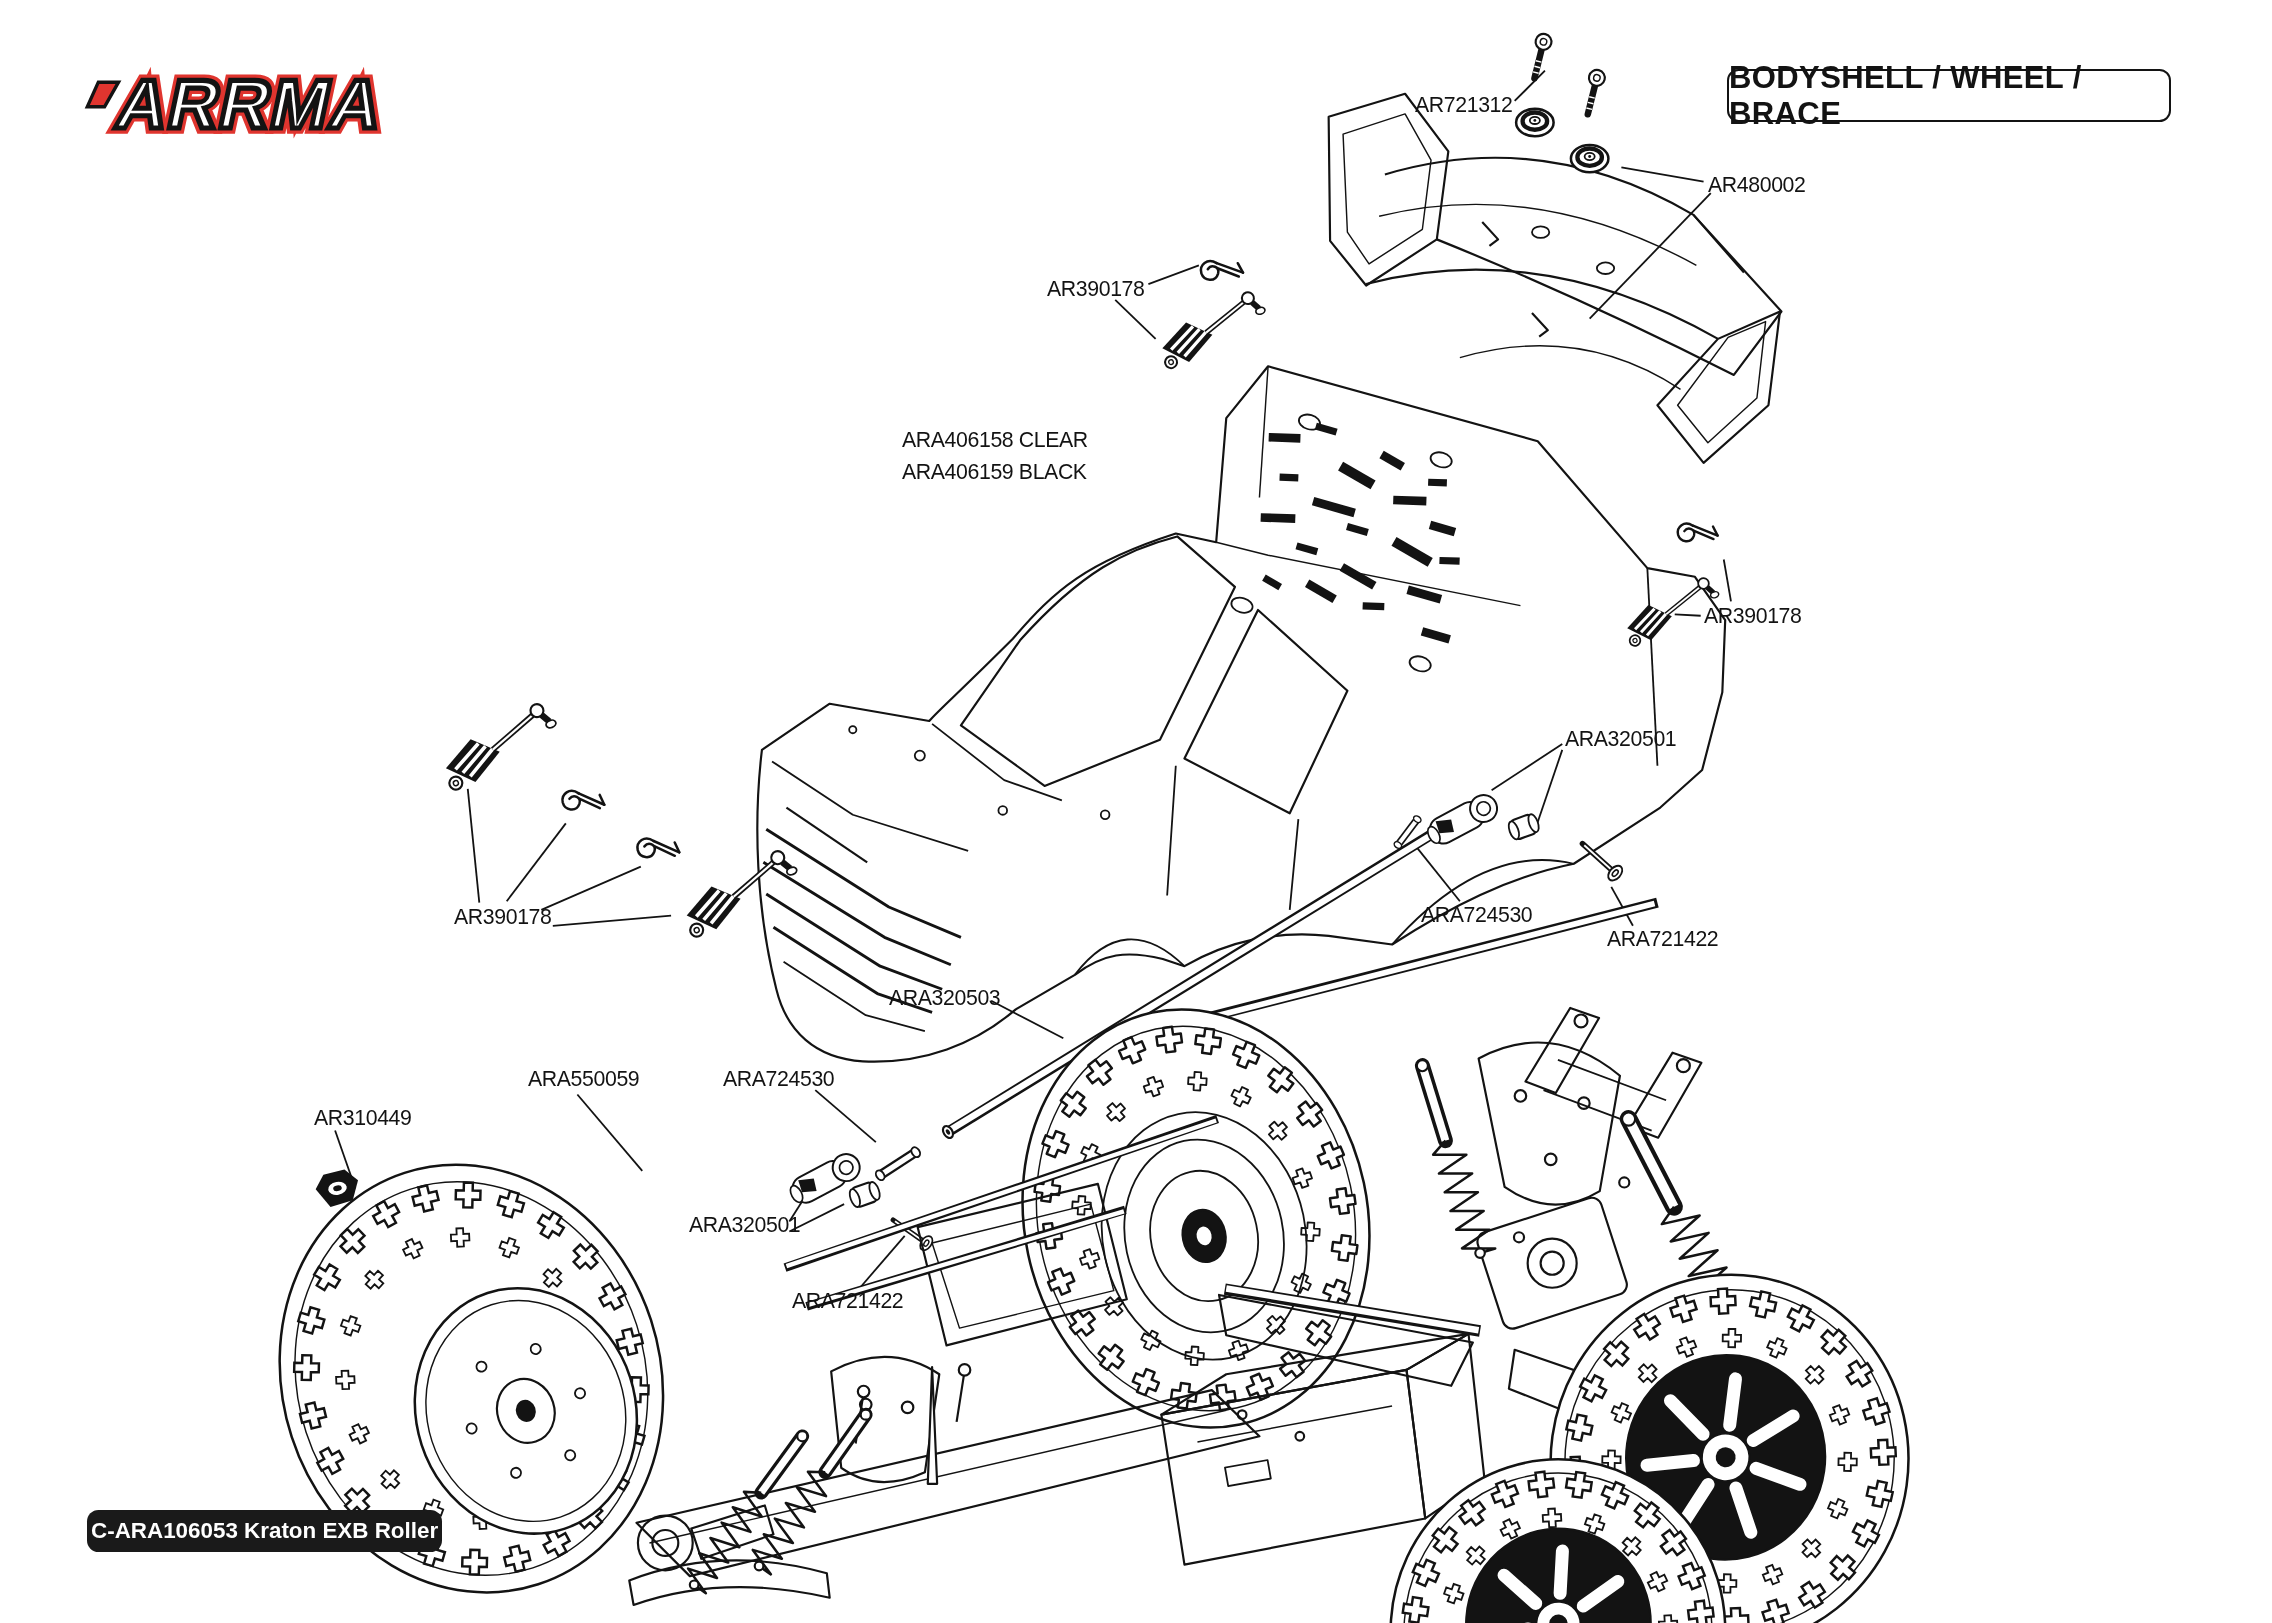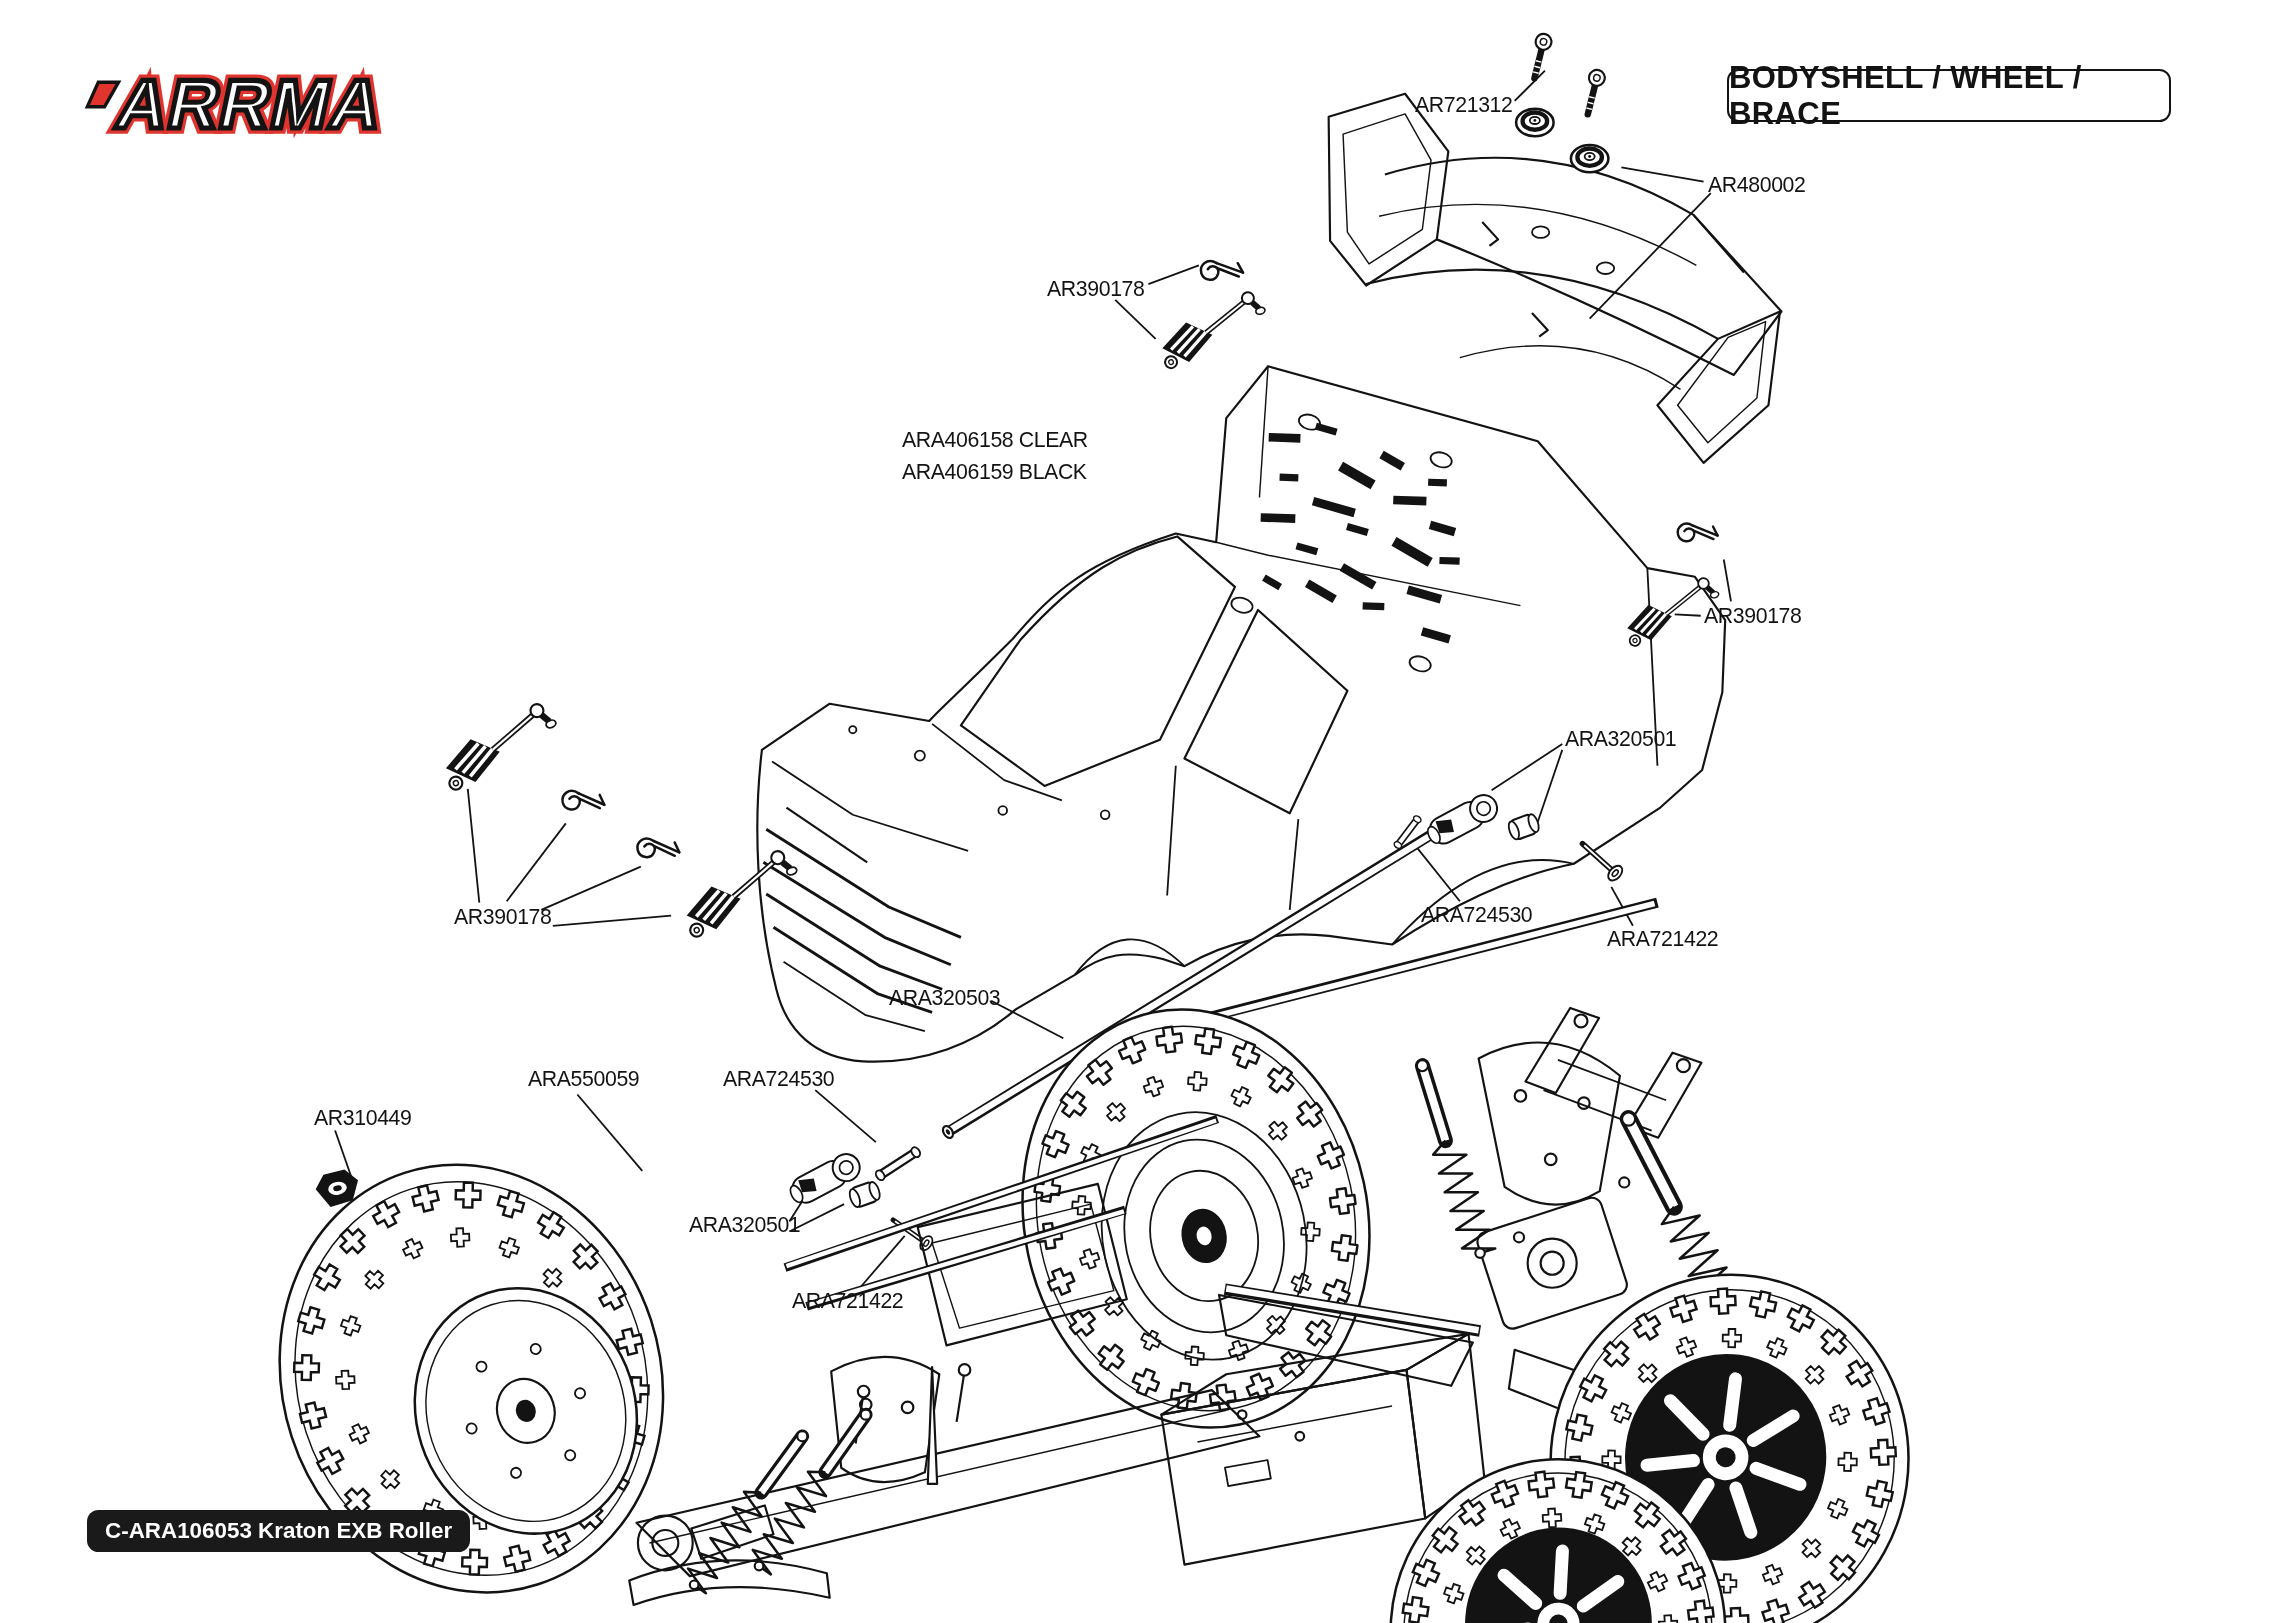--- a/index.html
+++ b/index.html
@@ -5,21 +5,21 @@
   html,body{margin:0;padding:0;background:#fff;}
   #canvas{position:relative;width:2273px;height:1623px;background:#fff;overflow:hidden;
           font-family:"Liberation Sans",sans-serif;color:#131313;}
   #art{position:absolute;left:0;top:0;}
   .lbl{position:absolute;font-size:22.4px;line-height:1.12;letter-spacing:-0.4px;
        white-space:nowrap;color:#131313;transform:scaleX(.95);transform-origin:0 0;}
   .title{position:absolute;left:1727px;top:69px;width:444px;height:53px;
          border:2.9px solid #131313;border-radius:11.5px;display:flex;align-items:center;
          justify-content:center;font-size:31px;font-weight:bold;letter-spacing:0.4px;
          background:#fff;box-sizing:border-box;}
-  .badge{position:absolute;left:87px;top:1510px;height:42px;padding:0 18px;
+  .badge{position:absolute;left:87px;top:1510px;height:42px;padding:0 4px;
          background:#1a1a1a;color:#fff;border-radius:11.5px;display:flex;align-items:center;
          font-size:22.4px;font-weight:bold;}
 </style>
 </head>
 <body>
 
 <div id="canvas">
 
   <svg id="art" width="2273" height="1623" viewBox="0 0 3151 2251">
     <defs>

